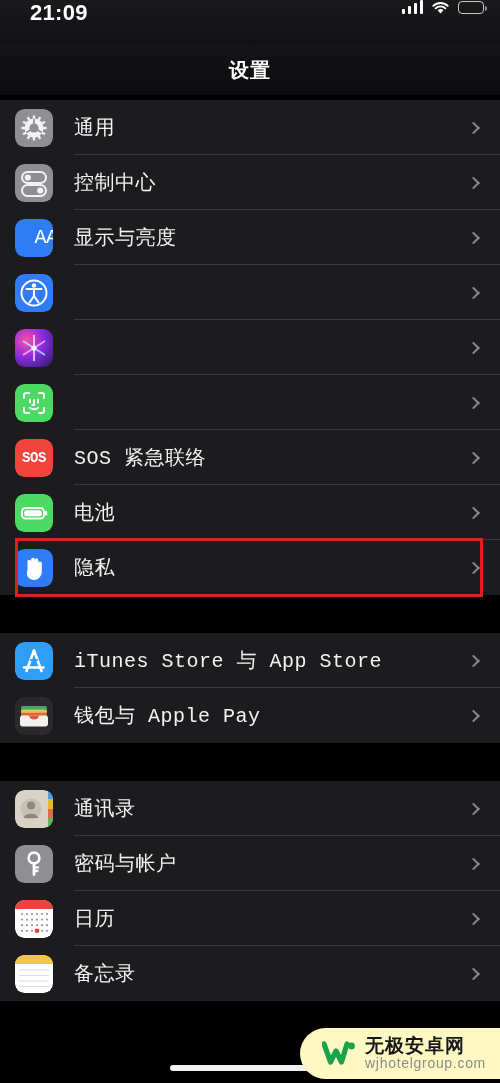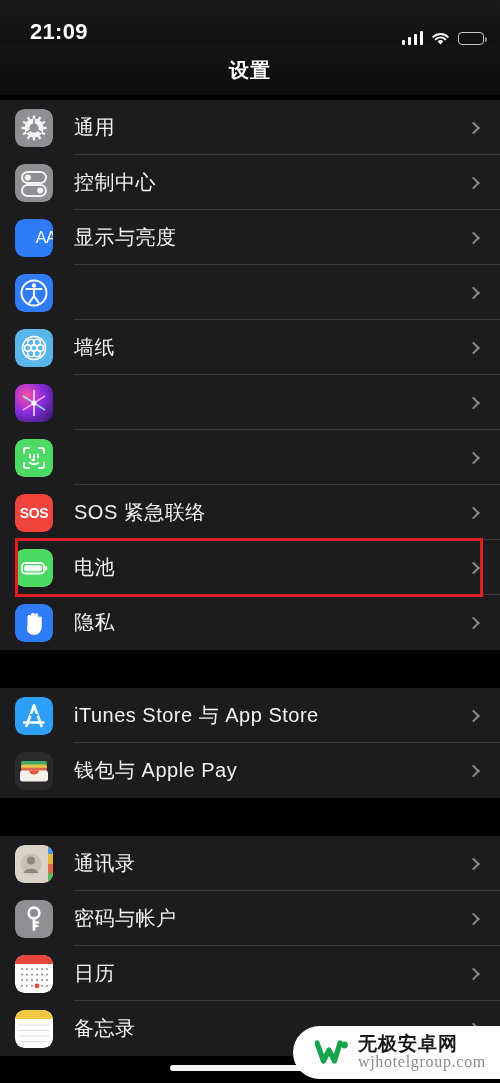--- a/index.html
+++ b/index.html
@@ -9,21 +9,21 @@
     font-family:"Liberation Sans","DejaVu Sans",sans-serif;
     overflow:hidden;
   }
   .phone { position:relative; width:500px; height:1083px; background:#000; }
 
   
   .statusbar {
     position:relative;
     height:45px;
     background:linear-gradient(180deg,#1a1a1c 0%, #111113 100%);
-    display:flex; align-items:flex-end; justify-content:space-between;
+    display:flex; align-items:flex-start; justify-content:space-between;
     padding:0 16px 0 30px;
   }
   .sb-time {
     color:#fff; font-size:22px; font-weight:600; letter-spacing:0.3px;
   }
   .sb-right { display:flex; align-items:center; gap:9px; }
   .bars { display:flex; align-items:flex-end; gap:2.5px; height:14px; }
   .bars i { display:block; width:3.5px; background:#fff; border-radius:1px; }
   .bars i:nth-child(1){ height:5px; }
   .bars i:nth-child(2){ height:8px; }
@@ -43,21 +43,21 @@
 
   
   .navbar {
     height:50px;
     background:linear-gradient(180deg,#141416 0%, #0c0c0e 100%);
     display:flex; align-items:center; justify-content:center;
   }
   .navbar .title { color:#fff; font-size:20px; font-weight:600; letter-spacing:1px;text-align:right; }
 
   
-  .group { background:#1c1c1e; }
+  .group { background:#1c1c1e;font-family:Liberation Mono, monospace; }
   .gap { background:#000; }
   .row {
     position:relative;
     display:flex; align-items:center;
     height:55px;
     padding-left:15px;
   }
   .row .sep {
     position:absolute; left:74px; right:0; bottom:0;
     height:1px; background:#38383a;
@@ -91,32 +91,32 @@
   .home-indicator {
     position:absolute; bottom:12px; left:50%; transform:translateX(-50%);
     width:160px; height:6px; border-radius:3px; background:#f2f2f2;
     z-index:15;
   }
 
   
   .watermark {
     position:absolute; right:0px; bottom:4px;
     display:flex; align-items:center; gap:9px;
-    background:#ffffff; border-radius:40px 0 0 40px;
+    background:#fef9c3; border-radius:40px 0 0 40px;
     padding:8px 14px 8px 22px;
     z-index:30;
   }
   .wm-mark { width:34px; height:28px; flex:0 0 34px; }
   .wm-text { display:flex; flex-direction:column; line-height:1.05; }
   .wm-cn { color:#17181a; font-size:19px; font-weight:700; letter-spacing:1px; }
-  .wm-en { color:#8a8c90; font-size:16px; letter-spacing:0.7px;font-family:Liberation Serif, serif; }
+  .wm-en { color:#8a8c90; font-size:14px; letter-spacing:0.7px; }
 
   
   .sos-txt { color:#ffffff; font-size:14px; font-weight:800; letter-spacing:-0.4px; }
-  .aa-txt  { color:#fff; font-size:16px; font-weight:500; letter-spacing:-0.5px;margin-left:24px; }
+  .aa-txt  { color:#fff; font-size:20px; font-weight:500; letter-spacing:-0.5px;margin-left:24px; }
 </style>
 </head>
 <body>
 
 <div class="phone">
 
   <div class="statusbar">
     <div class="sb-time">21:09</div>
     <div class="sb-right">
       <span class="bars">
@@ -200,39 +200,20 @@
         <span class="sep"></span>
       </div>
       <div class="row">
         <span class="icon">
           <div style="width:38px;height:38px;border-radius:9px;background:#2f7cf6"><svg width="38" height="38" viewBox="0 0 38 38">
               <circle cx="19" cy="19" r="12.5" fill="none" stroke="#fff" stroke-width="2"></circle>
               <circle cx="19" cy="11.5" r="2.2" fill="#fff"></circle>
               <path d="M11.5 15 L26.5 15 M19 15 L19 22 M19 22 L14.5 28.5 M19 22 L23.5 28.5" stroke="#fff" stroke-width="2.1" fill="none" stroke-linecap="round"></path>
             </svg></div>
         </span>
-        <span class="chev"></span>
-        <span class="sep"></span>
-      </div>
-      <div class="row">
-        <span class="icon">
-          <div style="width:38px;height:38px;border-radius:9px;background:#5ab6e8"><svg width="38" height="38" viewBox="0 0 38 38">
-              <circle cx="19" cy="19" r="11.5" fill="none" stroke="#fff" stroke-width="1.6"></circle>
-              <g fill="none" stroke="#fff" stroke-width="1.5">
-                <circle cx="25.2" cy="19" r="3.3"></circle>
-                <circle cx="22.1" cy="24.36935750346352" r="3.3"></circle>
-                <circle cx="15.900000000000002" cy="24.36935750346352" r="3.3"></circle>
-                <circle cx="12.8" cy="19" r="3.3"></circle>
-                <circle cx="15.899999999999997" cy="13.630642496536481" r="3.3"></circle>
-                <circle cx="22.1" cy="13.630642496536481" r="3.3"></circle>
-                <circle cx="19" cy="19" r="3.3"></circle>
-              </g>
-            </svg></div>
-        </span>
-        <span class="label">墙纸</span>
         <span class="chev"></span>
         <span class="sep"></span>
       </div>
       <div class="row">
         <span class="icon">
           <div style="width:38px;height:38px;border-radius:9px;overflow:hidden;background:radial-gradient(circle at 30% 30%, #ff4fa3 0%, #8a2be2 45%, #2b1a5e 100%)"><svg width="38" height="38" viewBox="0 0 38 38">
               <ellipse cx="19" cy="19" rx="17" ry="17" fill="none"></ellipse>
               <path d="M19 6 L19 32" stroke="#fff" stroke-width="1.6" opacity=".85"></path>
               <path d="M8 12 L30 26" stroke="#9ff" stroke-width="1.6" opacity=".8"></path>
               <path d="M8 26 L30 12" stroke="#fbf" stroke-width="1.6" opacity=".8"></path>

